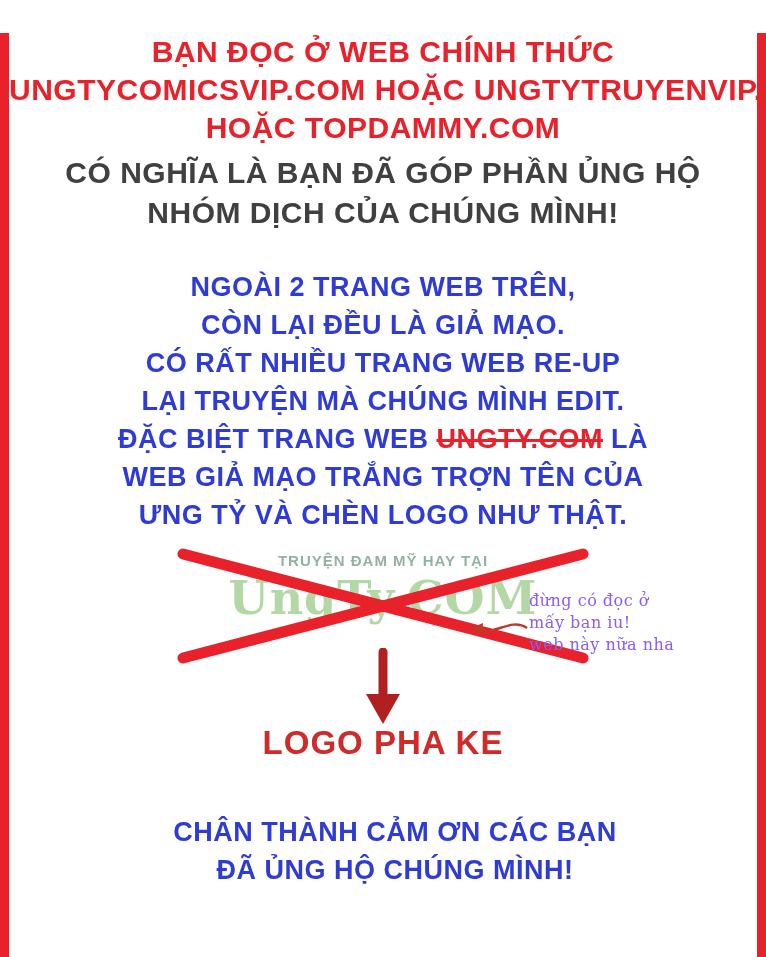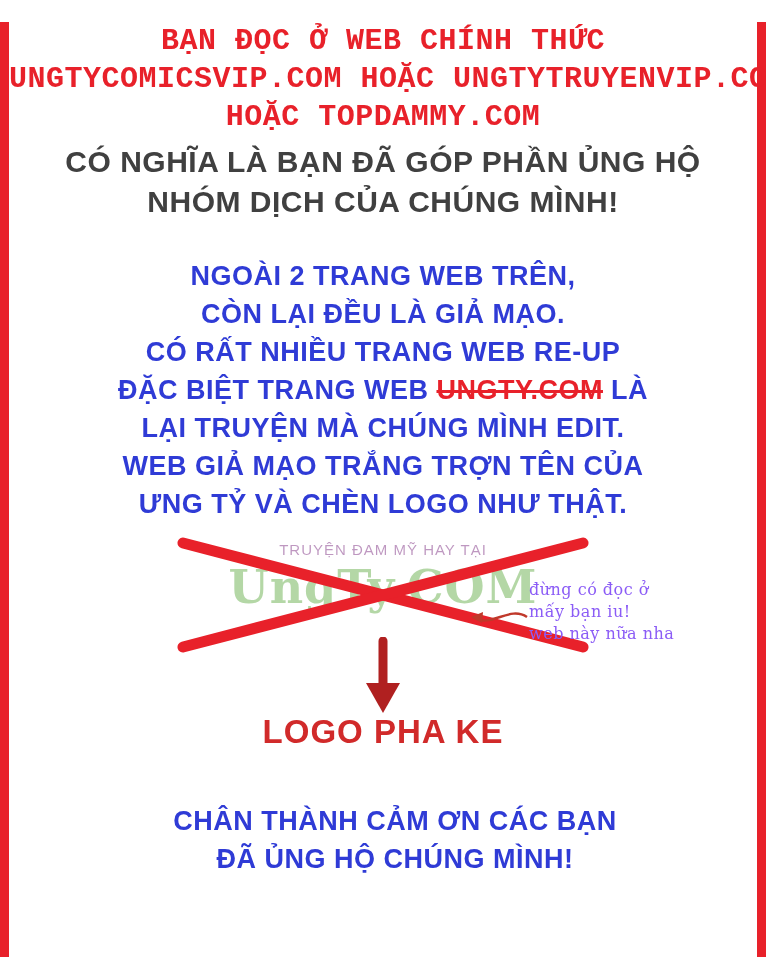--- a/index.html
+++ b/index.html
@@ -28,25 +28,24 @@
     width: 100%;
   }
   .line {
     display: block;
     white-space: nowrap;
     letter-spacing: 0.5px;
   }
 
   
   .hdr {
-    margin-top: 22px;
+    margin-top: 33px;
     color: #e8212a;
     font-weight: bold;
     text-transform: uppercase;
-    font-family: Liberation Mono, monospace;
   }
   .hdr .l1 { font-size: 30px; line-height: 38px; }
   .hdr .l2 { font-size: 30px; line-height: 38px; }
   .hdr .l3 { font-size: 30px; line-height: 38px; }
 
   
   .hdr-blue {
     margin-top: 6px;
     color: #404040;
     font-weight: bold;
@@ -83,23 +82,23 @@
     left: 50%;
     transform: translateX(-50%);
     top: 0;
     width: 330px;
     text-align: center;
     opacity: 0.45;
   }
   .fake-logo .small {
     display: block;
     font-size: 15px;
-    color: #701a75;
+    color: #14532d;
     letter-spacing: 1px;
-    font-weight: normal;
+    font-weight: bold;
     text-transform: uppercase;
     text-align: center;
   }
   .fake-logo .big {
     display: block;
     font-size: 46px;
     color: #5aa83c;
     font-weight: bold;
     font-family: "DejaVu Serif", serif;
     margin-top: 2px;
@@ -179,22 +178,22 @@
     <span class="line l2">nhóm dịch của chúng mình!</span>
   </div>
 
   <div class="block para para-1">
     <span class="line">Ngoài 2 trang web trên,</span>
     <span class="line">còn lại đều là giả mạo.</span>
   </div>
 
   <div class="block para para-2">
     <span class="line">Có rất nhiều trang web re-up</span>
+    <span class="line">lại truyện mà chúng mình edit.</span>
     <span class="line"><span>Đặc biệt trang web </span><span class="strike">ungty.com</span><span> là</span></span>
-    <span class="line">lại truyện mà chúng mình edit.</span>
     <span class="line">web giả mạo trắng trợn tên của</span>
     <span class="line">ưng tỷ và chèn logo như thật.</span>
   </div>
 
   <div class="logo-area">
 
     <div class="fake-logo">
       <span class="small">Truyện đam mỹ hay tại</span>
       <span class="big">UngTy.COM</span>
     </div>

